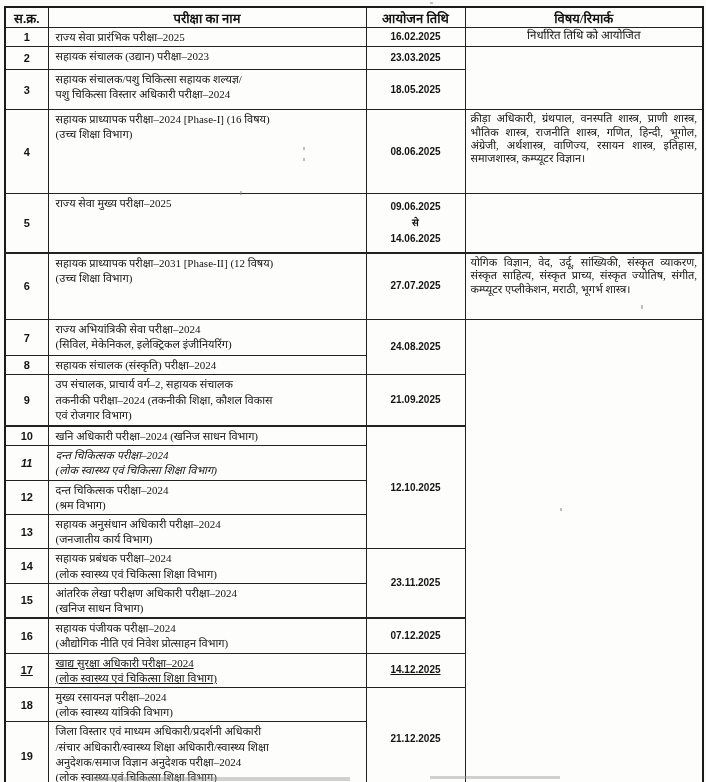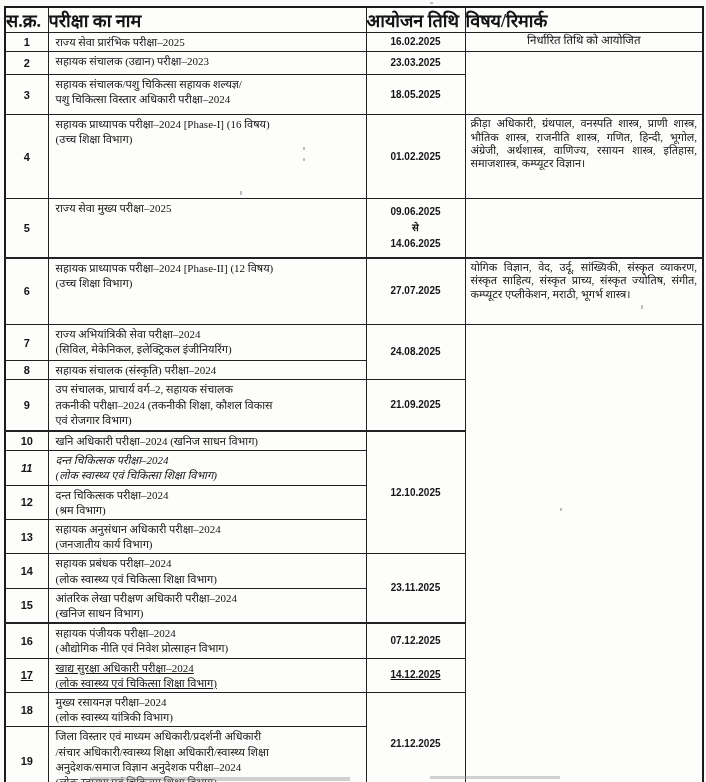--- a/index.html
+++ b/index.html
@@ -14,21 +14,21 @@
   table.exam{
     border-collapse:collapse;
     table-layout:fixed;
     position:absolute;left:4px;top:6px;
     width:698px;
     border:2px solid #1a1a1a;
     background:#fdfdfc;
   }
   th,td{border:1px solid #222;padding:0;overflow:hidden;}
   thead th{
-    font-size:18px;font-weight:bold;text-align:left;
+    font-size:13px;font-weight:bold;text-align:center;
     height:19px;vertical-align:middle;
   }
   td.c-sn{
     text-align:center;vertical-align:middle;
     font-family:"Liberation Sans", sans-serif;
     font-weight:bold;font-size:11px;
   }
   td.c-name{
     text-align:left;vertical-align:top;
     padding:2px 4px 1px 7px;
@@ -86,34 +86,34 @@
       <tr style="height: 40px;">
         <td class="c-sn">3</td>
         <td class="c-name">सहायक संचालक/पशु चिकित्सा सहायक शल्यज्ञ/
 पशु चिकित्सा विस्तार अधिकारी परीक्षा–2024</td>
         <td class="c-date">18.05.2025</td>
       </tr>
       <tr style="height: 84px;">
         <td class="c-sn">4</td>
         <td class="c-name">सहायक प्राध्यापक परीक्षा–2024 [Phase-I] (16 विषय)
 (उच्च शिक्षा विभाग)</td>
-        <td class="c-date">01.02.2025</td>
+        <td class="c-date">08.06.2025</td>
         <td class="c-subject justify">क्रीड़ा अधिकारी, ग्रंथपाल, वनस्पति शास्त्र, प्राणी शास्त्र, भौतिक शास्त्र, राजनीति शास्त्र, गणित, हिन्दी, भूगोल, अंग्रेजी, अर्थशास्त्र, वाणिज्य, रसायन शास्त्र, इतिहास, समाजशास्त्र, कम्प्यूटर विज्ञान।</td>
       </tr>
       <tr style="height: 59px;">
         <td class="c-sn">5</td>
         <td class="c-name">राज्य सेवा मुख्य परीक्षा–2025</td>
         <td class="c-date">09.06.2025
 से
 14.06.2025</td>
         <td class="c-subject center"></td>
       </tr>
       <tr class="thick-top" style="height: 67px;">
         <td class="c-sn">6</td>
-        <td class="c-name">सहायक प्राध्यापक परीक्षा–2024 [Phase-II] (12 विषय)
+        <td class="c-name">सहायक प्राध्यापक परीक्षा–2031 [Phase-II] (12 विषय)
 (उच्च शिक्षा विभाग)</td>
         <td class="c-date">27.07.2025</td>
         <td class="c-subject justify">योगिक विज्ञान, वेद, उर्दू, सांख्यिकी, संस्कृत व्याकरण, संस्कृत साहित्य, संस्कृत प्राच्य, संस्कृत ज्योतिष, संगीत, कम्प्यूटर एप्लीकेशन, मराठी, भूगर्भ शास्त्र।</td>
       </tr>
       <tr style="height: 36px;">
         <td class="c-sn">7</td>
         <td class="c-name">राज्य अभियांत्रिकी सेवा परीक्षा–2024
 (सिविल, मेकेनिकल, इलेक्ट्रिकल इंजीनियरिंग)</td>
         <td class="c-date" rowspan="2">24.08.2025</td>
         <td class="c-subject center" rowspan="13"></td>

